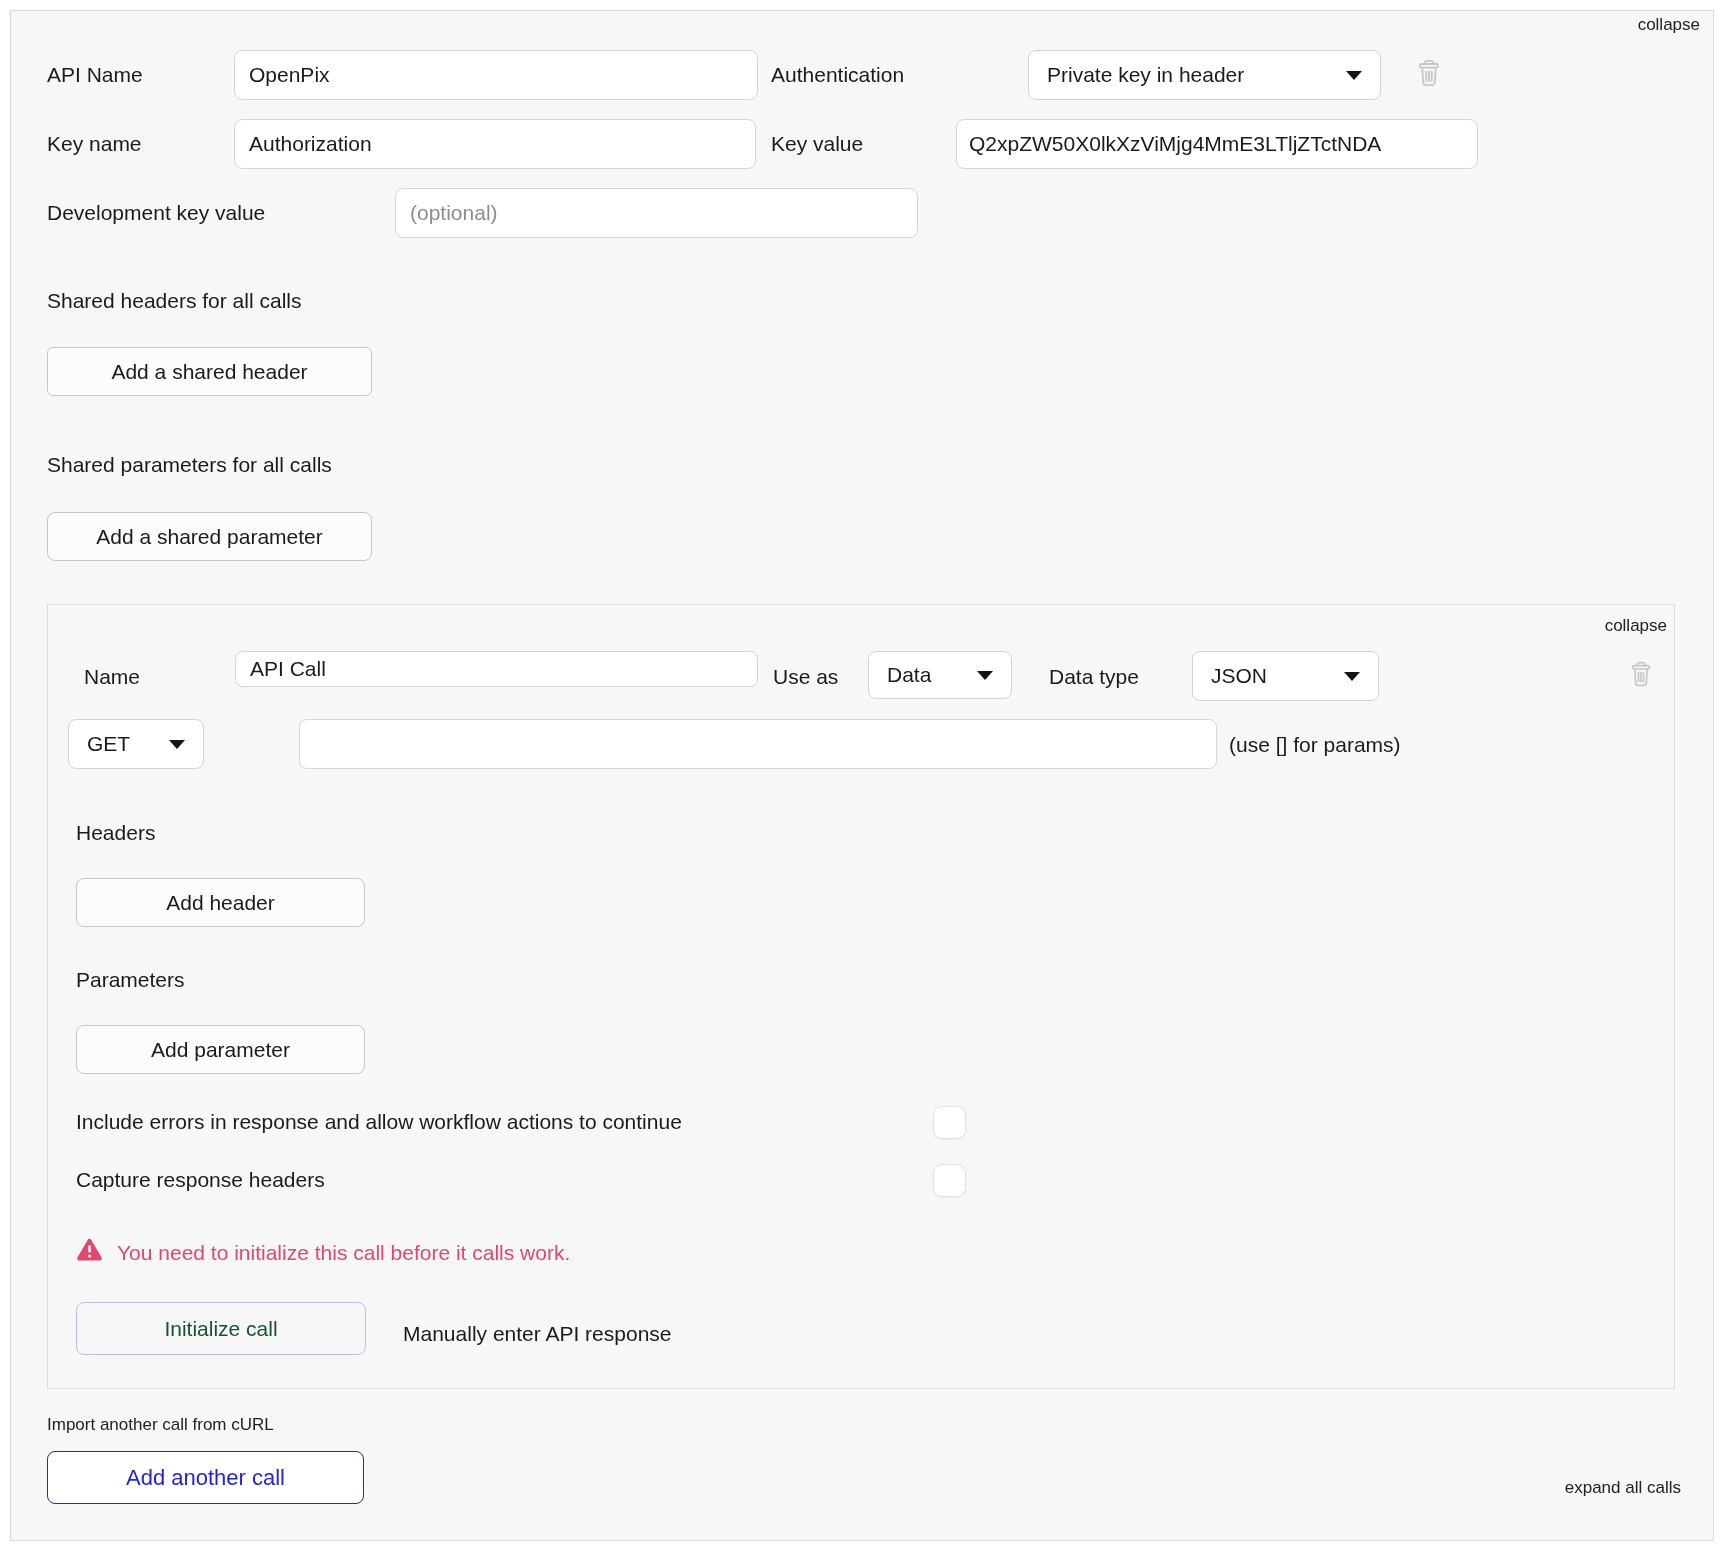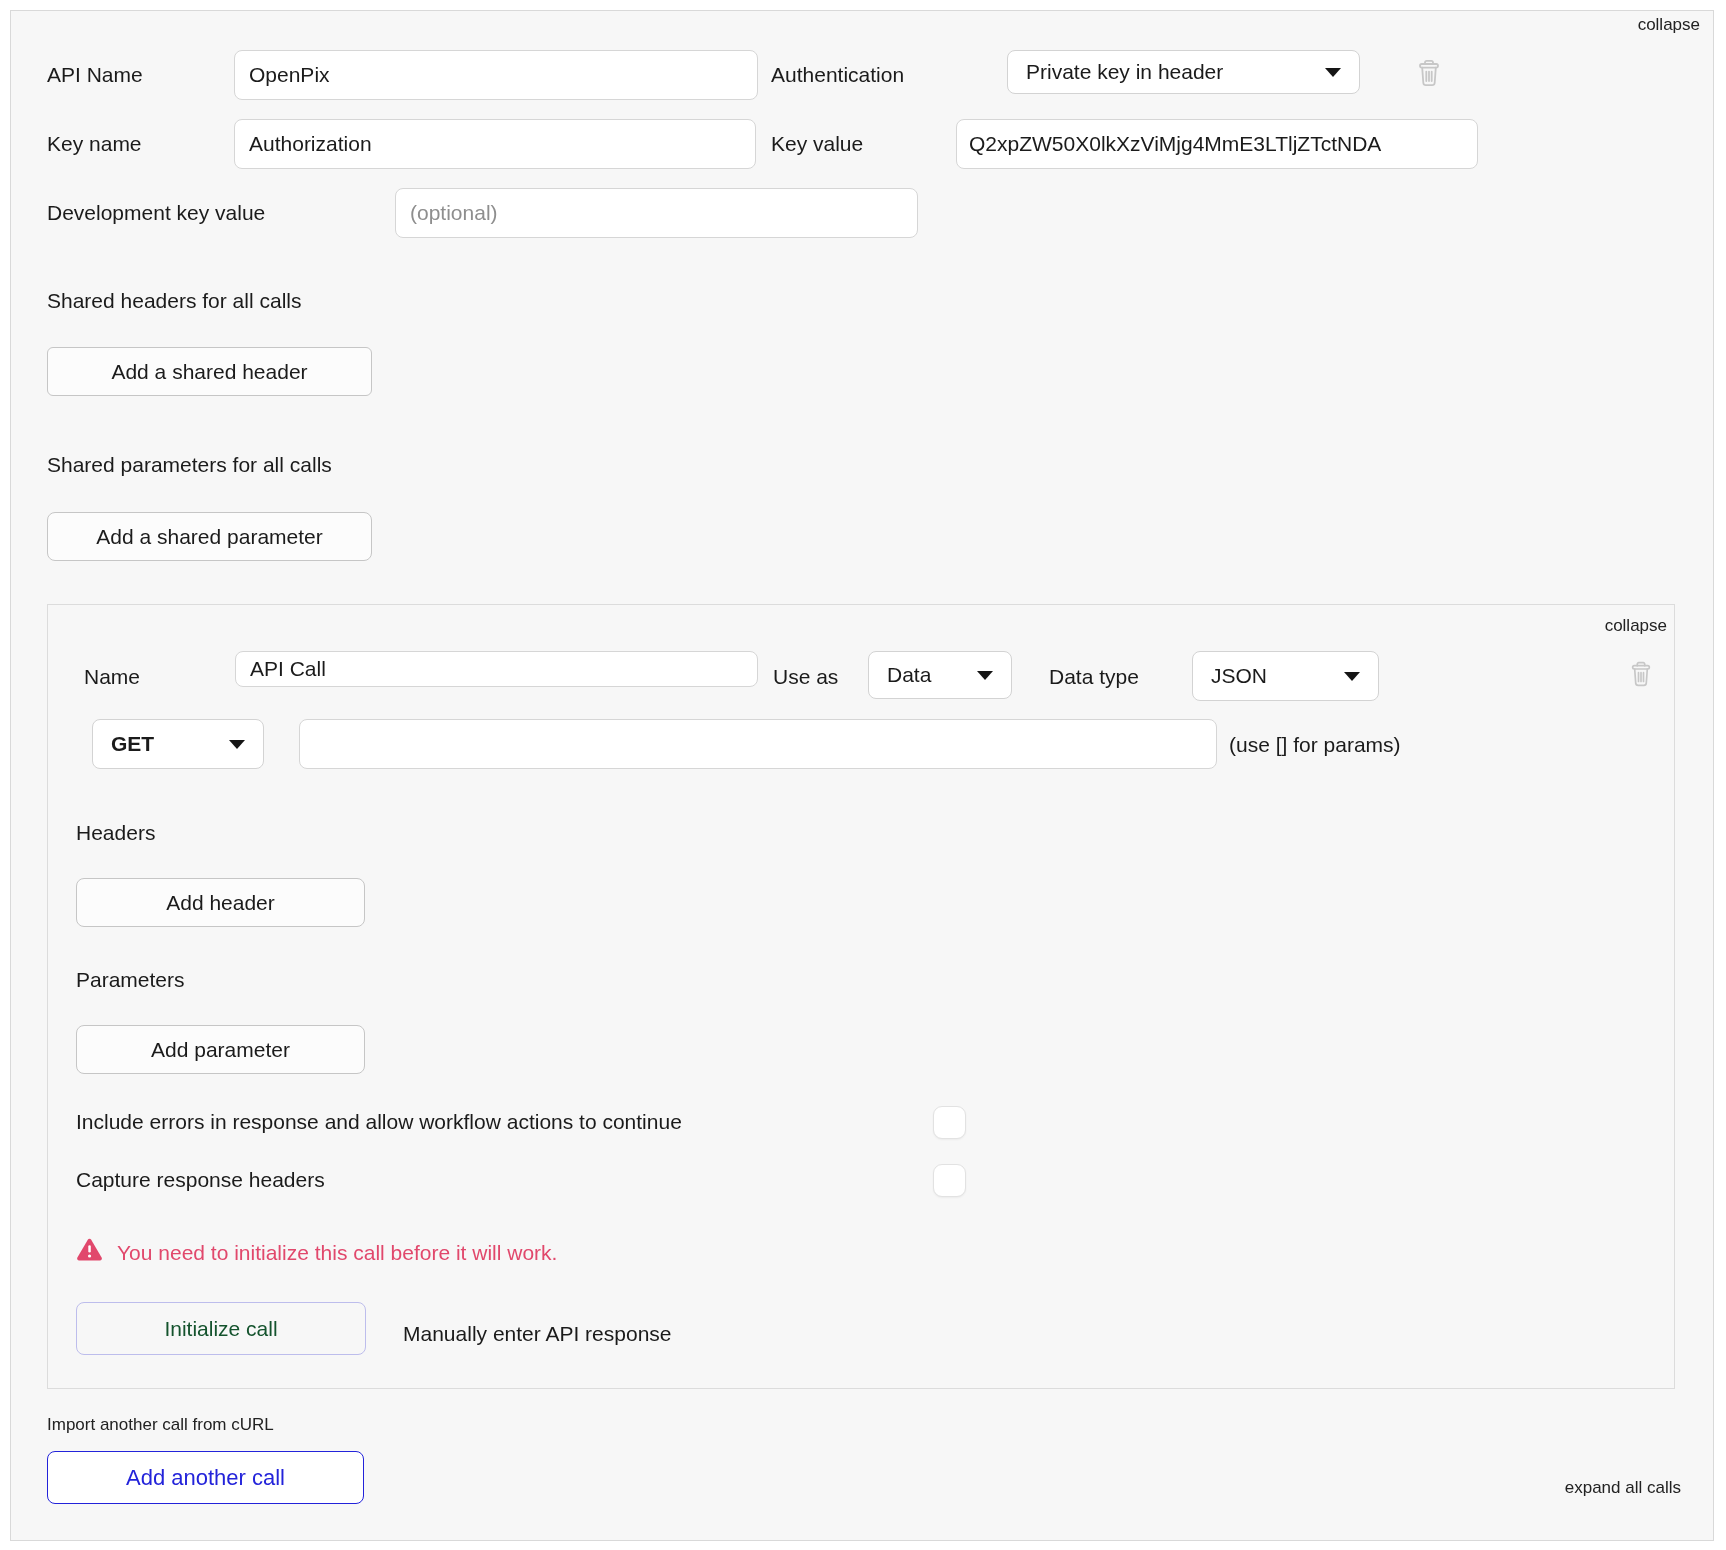--- a/index.html
+++ b/index.html
@@ -46,21 +46,21 @@
 </head>
 <body>
 
 <div class="abs panel"></div>
 
 <div class="abs small link" style="top:14px;right:26px;">collapse</div>
 
 <div class="abs lbl" style="left:47px;top:61px;">API Name</div>
 <input class="abs input" style="left: 211px; top: 50px; width: 524px; height: 50px;" value="OpenPix">
 <div class="abs lbl" style="left:771px;top:61px;">Authentication</div>
-<div class="abs select" style="left:1007px;top:50px;width:353px;height:44px;">
+<div class="abs select" style="left:1028px;top:50px;width:353px;height:50px;">
   <span>Private key in header</span>
   <span class="caret"></span>
 </div>
 <span class="abs icon-btn" style="left:1415px;top:58px;">
   <svg width="28" height="30" viewBox="0 0 28 30">
     <g fill="none" stroke="#c7c7c7" stroke-width="1.8" stroke-linecap="round" stroke-linejoin="round">
       <path d="M10 6 v-1.6 a1.6 1.6 0 0 1 1.6-1.6 h4.8 a1.6 1.6 0 0 1 1.6 1.6 V6"></path>
       <rect x="5" y="6" width="18" height="3.6" rx="1.8"></rect>
       <path d="M7.2 9.6 l1.1 15.2 a2.6 2.6 0 0 0 2.6 2.4 h6.2 a2.6 2.6 0 0 0 2.6-2.4 l1.1-15.2"></path>
       <path d="M11.3 13.6 v9.4 M14 13.6 v9.4 M16.7 13.6 v9.4"></path>
@@ -102,21 +102,21 @@
   <svg width="26" height="28" viewBox="0 0 28 30">
     <g fill="none" stroke="#c7c7c7" stroke-width="1.8" stroke-linecap="round" stroke-linejoin="round">
       <path d="M10 6 v-1.6 a1.6 1.6 0 0 1 1.6-1.6 h4.8 a1.6 1.6 0 0 1 1.6 1.6 V6"></path>
       <rect x="5" y="6" width="18" height="3.6" rx="1.8"></rect>
       <path d="M7.2 9.6 l1.1 15.2 a2.6 2.6 0 0 0 2.6 2.4 h6.2 a2.6 2.6 0 0 0 2.6-2.4 l1.1-15.2"></path>
       <path d="M11.3 13.6 v9.4 M14 13.6 v9.4 M16.7 13.6 v9.4"></path>
     </g>
   </svg>
 </span>
 
-<div class="abs select" style="left:92px;top:719px;width:172px;height:50px;font-weight:bold;">
+<div class="abs select" style="left:68px;top:719px;width:136px;height:50px;">
   <span>GET</span>
   <span class="caret"></span>
 </div>
 <input class="abs input" style="left: 276px; top: 719px; width: 918px; height: 50px;" value="">
 <div class="abs lbl" style="left:1229px;top:731px;">(use [] for params)</div>
 
 <div class="abs title" style="left:76px;top:819px;">Headers</div>
 <div class="abs btn" style="left:76px;top:878px;width:289px;height:49px;">Add header</div>
 
 <div class="abs title" style="left:76px;top:966px;">Parameters</div>
@@ -128,20 +128,20 @@
 <div class="abs lbl" style="left:76px;top:1166px;">Capture response headers</div>
 <div class="abs checkbox" style="left:933px;top:1164px;width:33px;height:33px;"></div>
 
 <span class="abs" style="left:76px;top:1238px;line-height:0;">
   <svg width="27" height="24" viewBox="0 0 27 24">
     <path d="M11.8 1.7 a2 2 0 0 1 3.4 0 l10.4 17.9 a2 2 0 0 1 -1.7 3 H3.1 a2 2 0 0 1 -1.7 -3 Z" fill="#e1486c"></path>
     <rect x="12.3" y="7.2" width="2.5" height="7.4" rx="1.25" fill="#ffffff"></rect>
     <circle cx="13.55" cy="18" r="1.6" fill="#ffffff"></circle>
   </svg>
 </span>
-<div class="abs warning-text" style="left:117px;top:1239px;">You need to initialize this call before it will work.</div>
+<div class="abs warning-text" style="left:117px;top:1239px;">You need to initialize this call before it calls work.</div>
 
 <div class="abs btn btn-init" style="left:76px;top:1302px;width:290px;height:53px;">Initialize call</div>
 <div class="abs lbl link" style="left:403px;top:1320px;">Manually enter API response</div>
 
 <div class="abs small link" style="left:47px;top:1414px;">Import another call from cURL</div>
 <div class="abs btn btn-blue" style="left:47px;top:1451px;width:317px;height:53px;font-size:22px;">Add another call</div>
 <div class="abs small link" style="top:1477px;right:45px;">expand all calls</div>
 
 </body></html>

